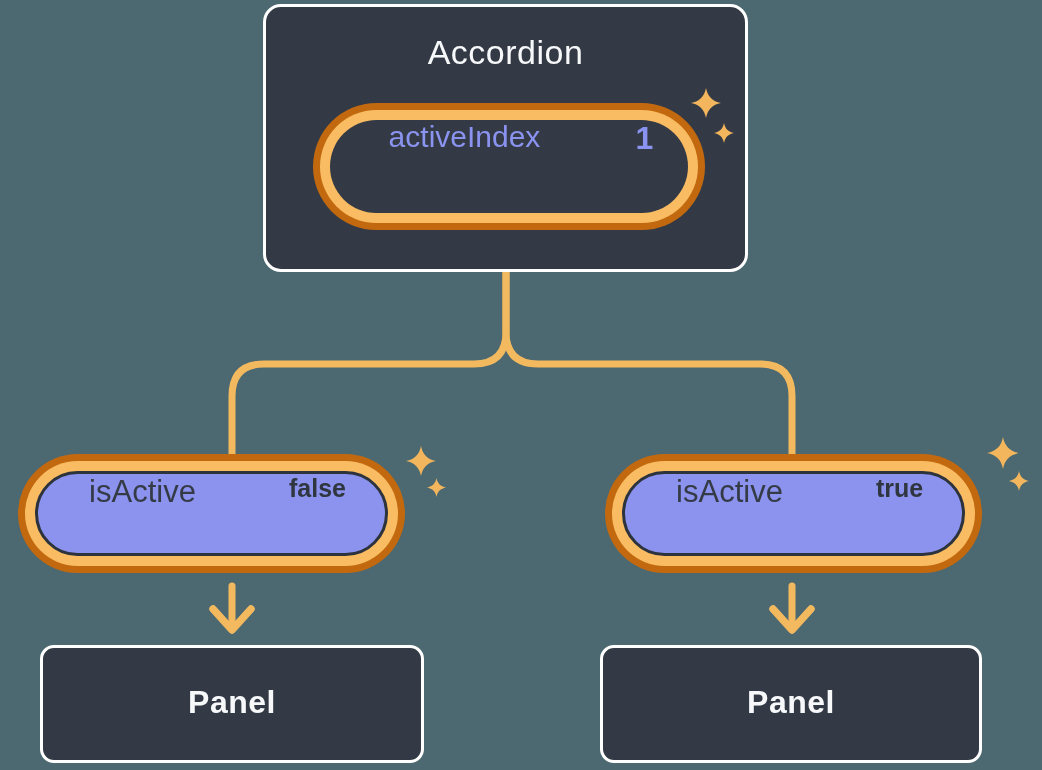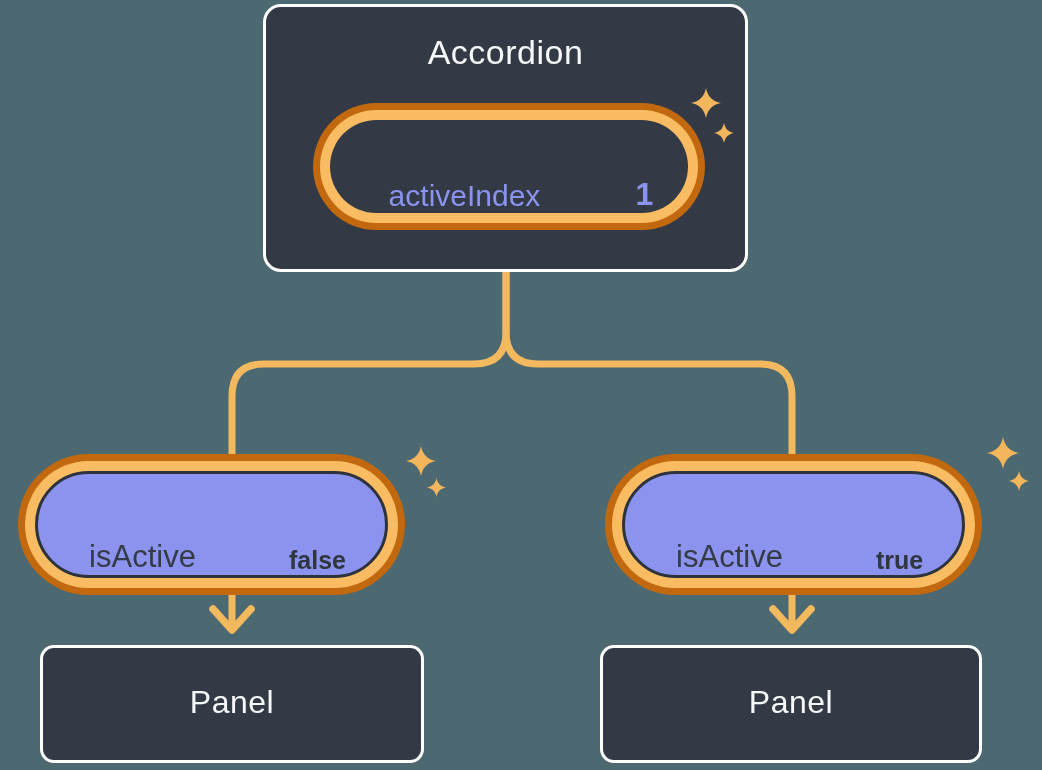--- a/index.html
+++ b/index.html
@@ -14,44 +14,44 @@
     position:absolute;background:#333A45;border:3px solid #FFFFFF;border-radius:16px;
     box-sizing:border-box;z-index:1;
   }
   .accordion-box{left:263px;top:4px;width:485px;height:268px;border-radius:18px;}
   .box-title{
     position:absolute;left:0;right:0;top:26px;text-align:center;
     color:#F7F8FA;font-size:34px;font-weight:500;letter-spacing:0.5px;
   }
   .panel-label{
     position:absolute;left:0;right:0;top:50%;transform:translateY(-54%);
-    text-align:center;color:#F7F8FA;font-size:32px;font-weight:400;letter-spacing:0.5px;
+    text-align:center;color:#F7F8FA;font-size:32px;font-weight:700;letter-spacing:0.5px;
   }
   .panel-left{left:40px;top:645px;width:384px;height:118px;border-radius:14px;}
   .panel-right{left:600px;top:645px;width:382px;height:118px;border-radius:14px;}
 
   .pill{
-    position:absolute;display:flex;align-items:flex-end;border-radius:999px;
+    position:absolute;display:flex;align-items:flex-start;border-radius:999px;
     box-sizing:border-box;z-index:3;
   }
   .state-pill{
     left:330px;top:120px;width:358px;height:93px;background:#333A45;
     box-shadow:0 0 0 10px #F9BC62, 0 0 0 17px #C2690F;
   }
   .state-pill .cell-name{
     flex:0 0 269px;display:flex;align-items:center;justify-content:center;
     color:#8B93F0;font-size:30px;font-weight:500;
   }
   .state-pill .divider{flex:0 0 2px;background:#E5A13F;}
   .state-pill .cell-value{
     flex:1;display:flex;align-items:center;justify-content:center;
     color:#8B93F0;font-size:32px;font-weight:700;
   }
   .prop-pill{
-    height:107px;background:#8B93EE;border:3px solid #2D333D;
+    height:85px;background:#8B93EE;border:3px solid #2D333D;
     box-shadow:0 0 0 10px #F9BC62, 0 0 0 17px #C2690F;
   }
   .prop-pill-left{left:35px;top:471px;width:353px;}
   .prop-pill-right{left:622px;top:471px;width:343px;}
   .prop-pill .cell-name{
     flex:0 0 209px;display:flex;align-items:center;justify-content:center;
     color:#343B46;font-size:31px;font-weight:500;
   }
   .prop-pill .divider{flex:0 0 3px;background:#2D333D;}
   .prop-pill .cell-value{

